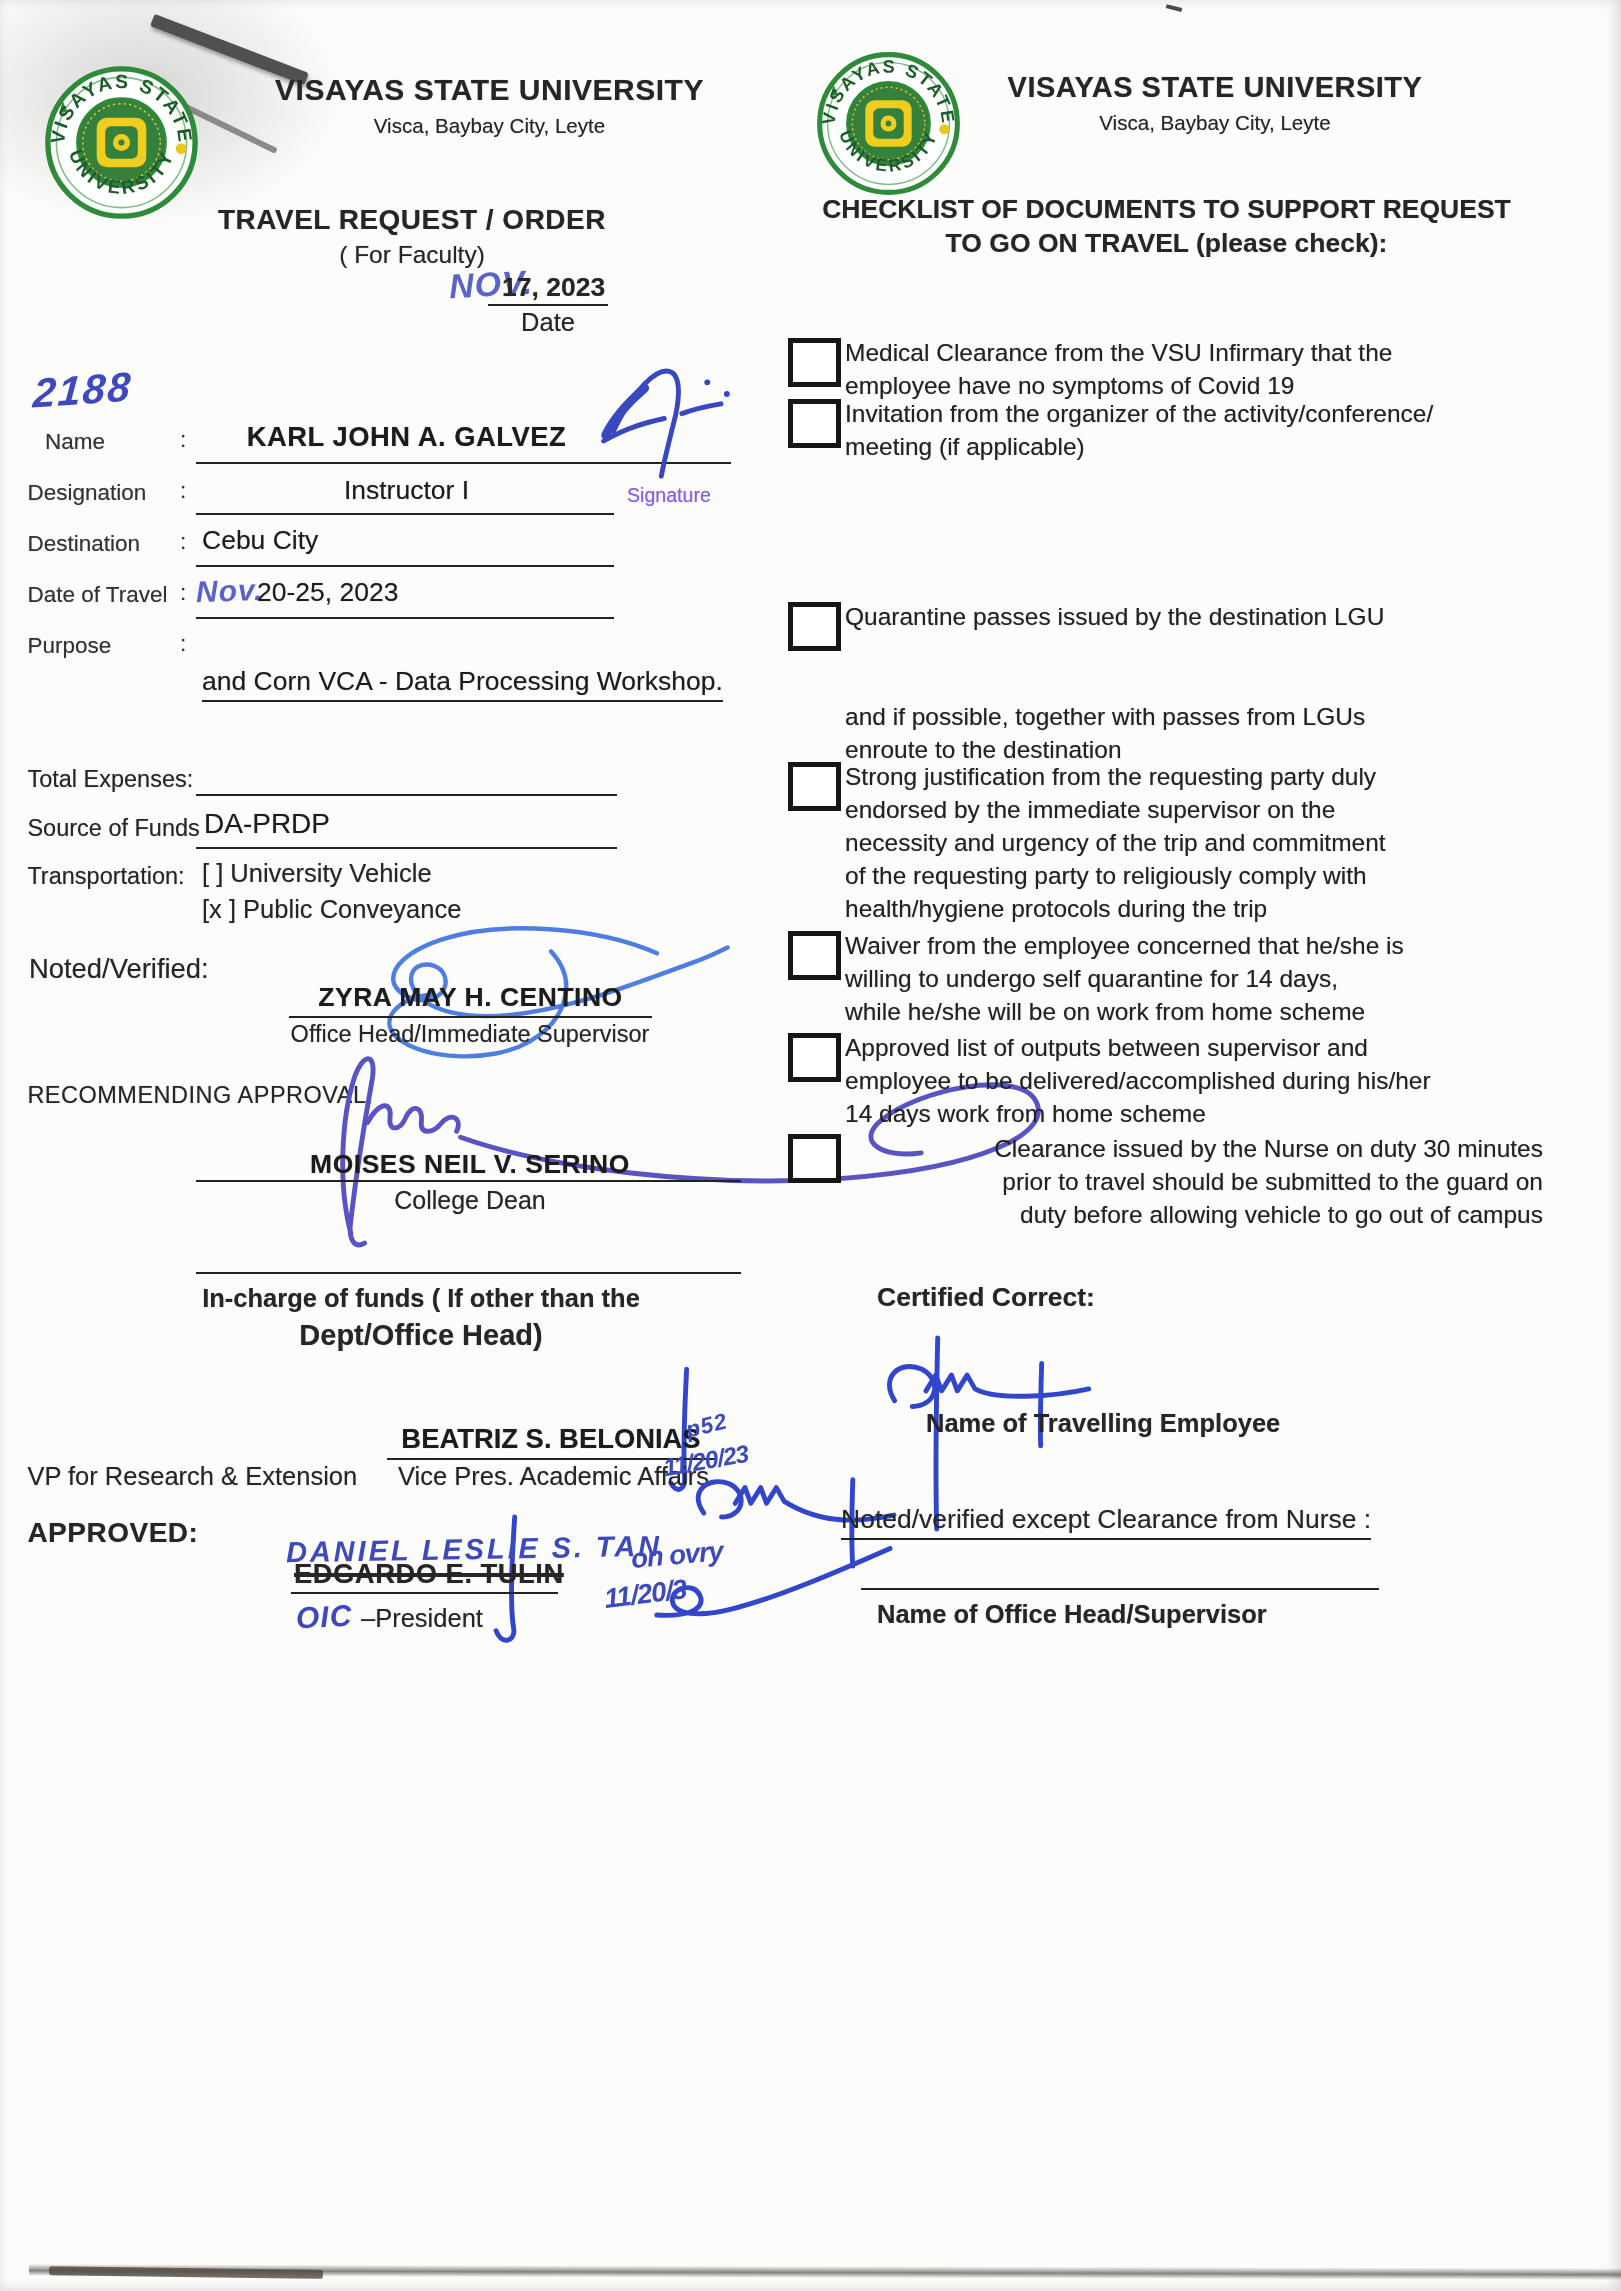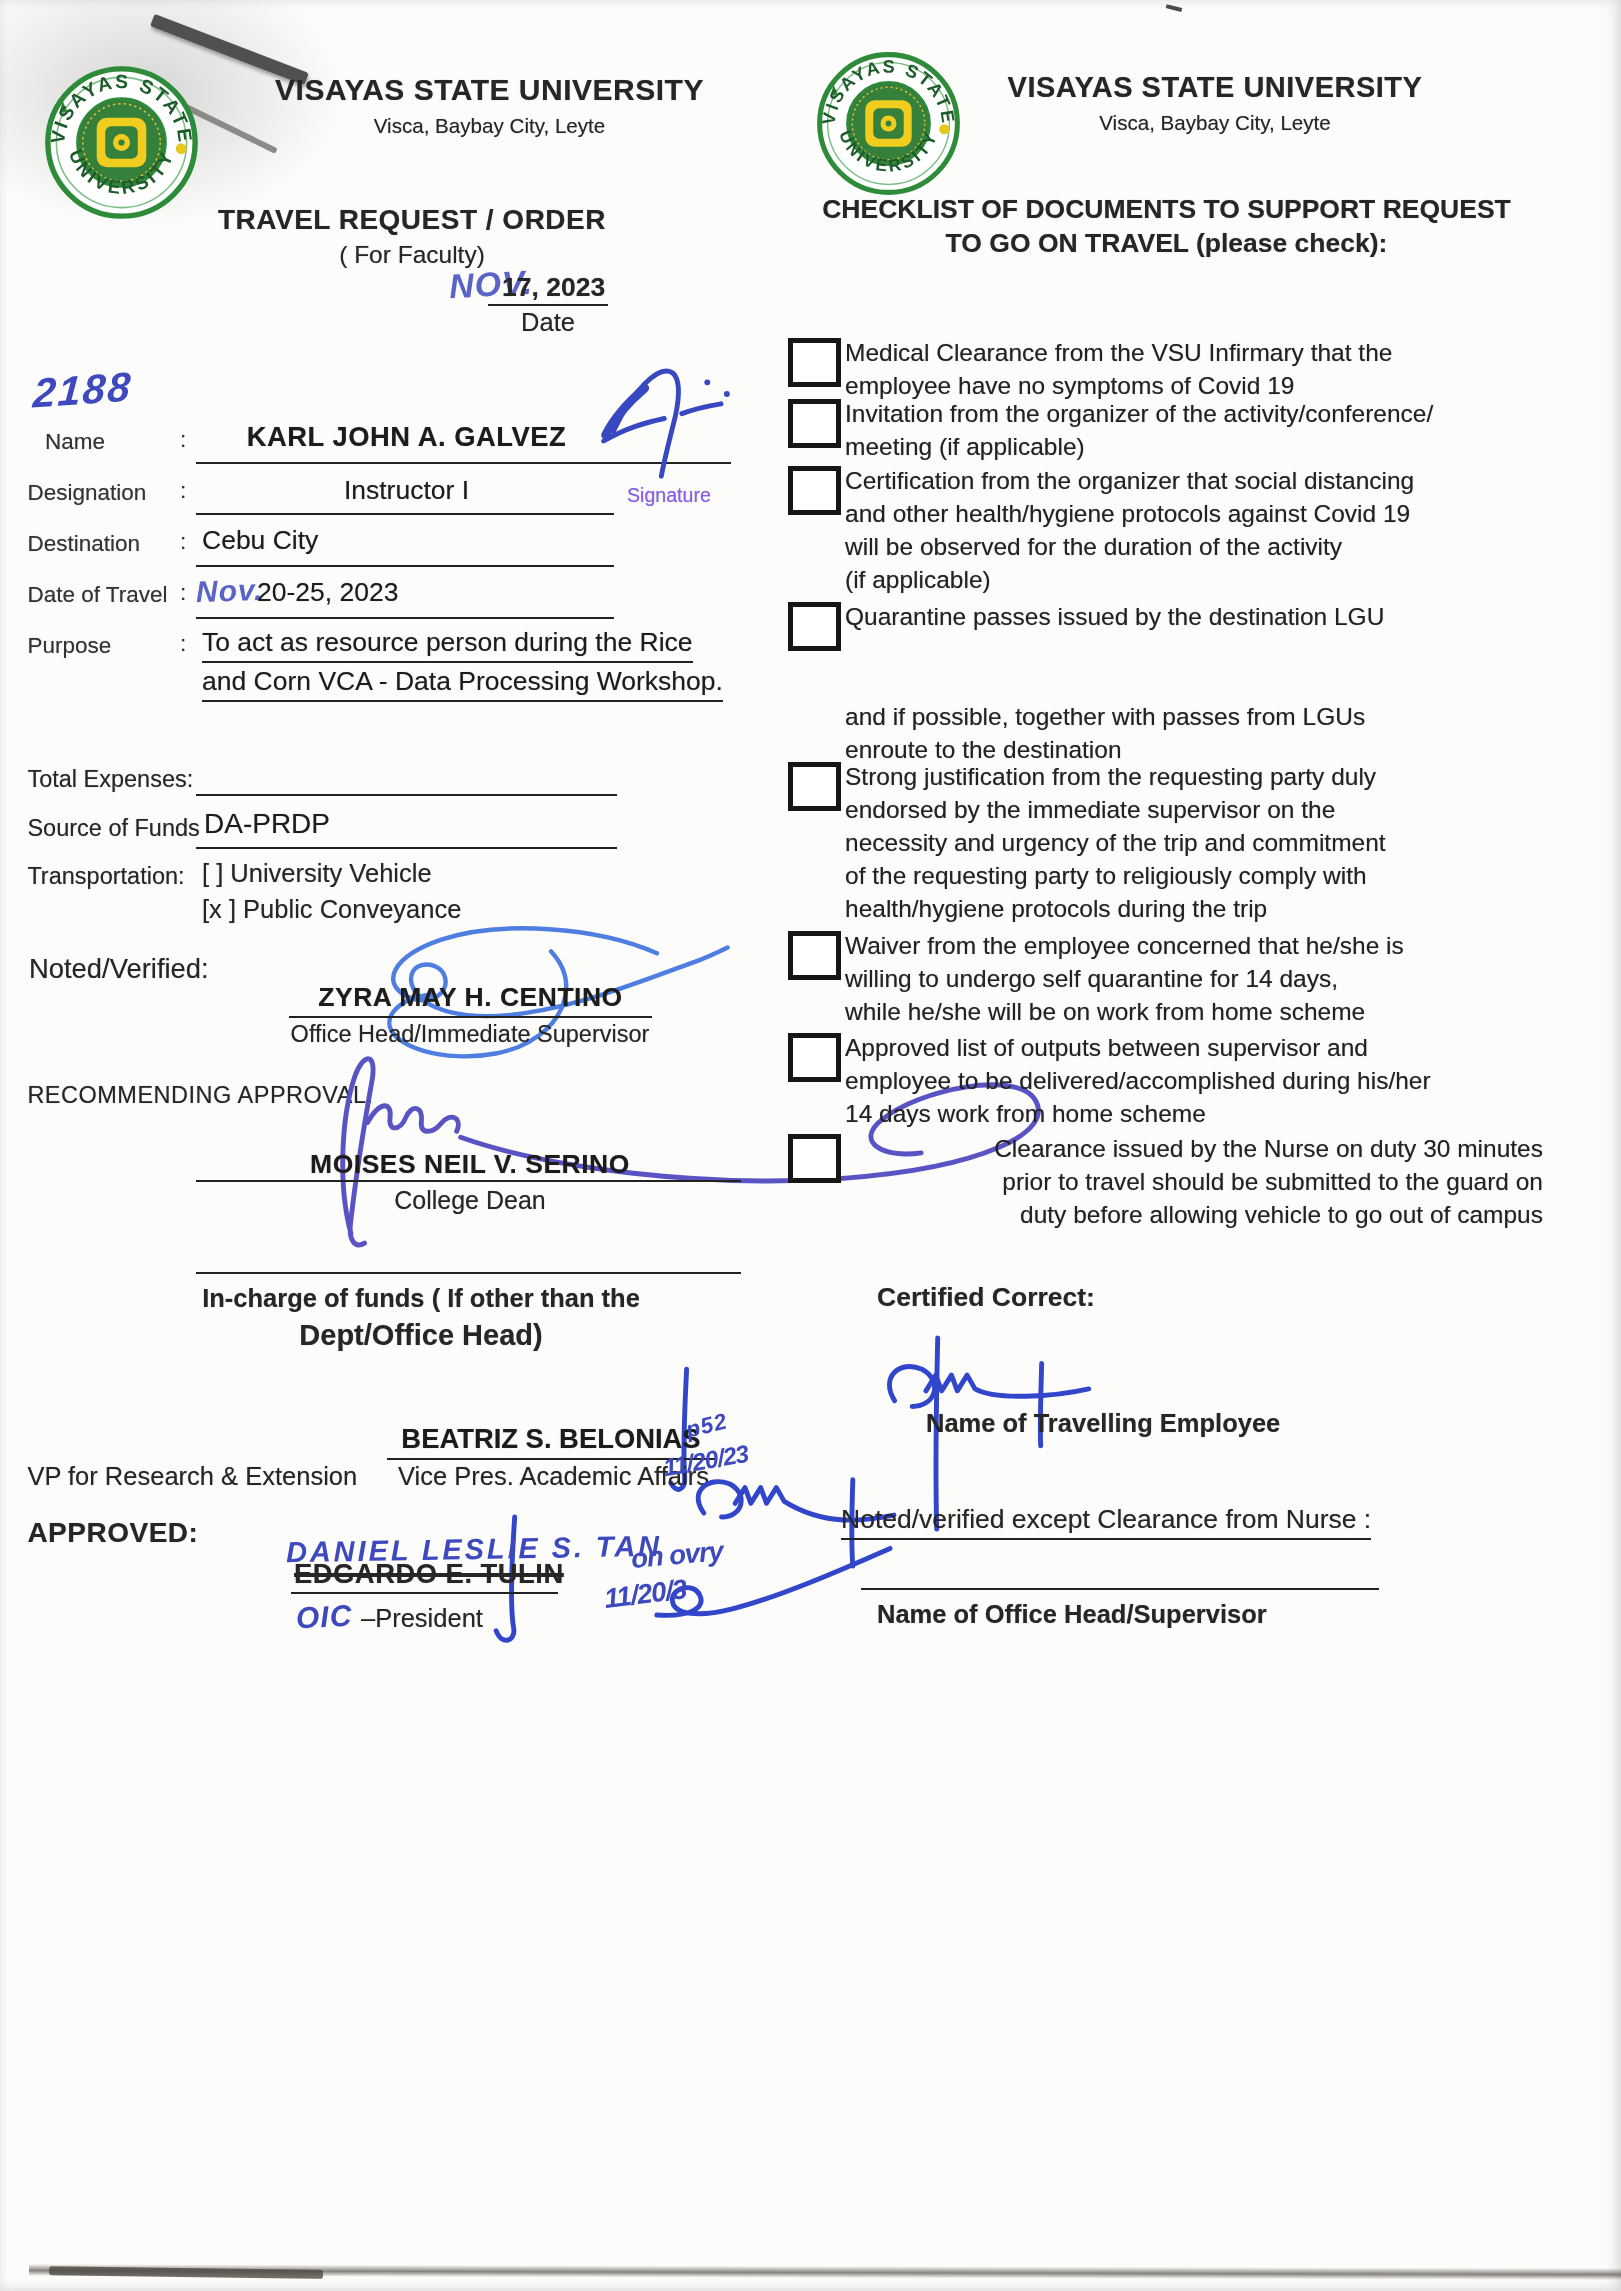--- a/index.html
+++ b/index.html
@@ -91,21 +91,20 @@
   <div class="abs rule" style="left:196px;top:565px;width:418px;"></div>
 
   <div class="abs lbl scan" style="left:27.4px;top:582px;">Date of Travel</div>
   <div class="abs lbl scan" style="left:180px;top:580px;">:</div>
   <div class="abs hw hw-lt" style="left:196px;top:574px;font-size:30px;transform:rotate(-2deg);">Nov.</div>
   <div class="abs val scan" style="left:257px;top:577px;">20-25, 2023</div>
   <div class="abs rule" style="left:196px;top:617px;width:418px;"></div>
 
   <div class="abs lbl scan" style="left:27.4px;top:633px;">Purpose</div>
   <div class="abs lbl scan" style="left:180px;top:631px;">:</div>
-  <div class="abs val scan uline" style="left:202px;top:627px;">To act as resource person during the Rice</div>
   <div class="abs val scan uline" style="left:202px;top:666px;">and Corn VCA - Data Processing Workshop.</div>
 
   <div class="abs scan" style="left:27.4px;top:766px;font-size:23.5px;">Total Expenses:</div>
   <div class="abs rule" style="left:196px;top:794px;width:421px;"></div>
   <div class="abs scan" style="left:27.4px;top:815px;font-size:23.5px;">Source of Funds</div>
   <div class="abs val scan" style="left:204px;top:808px;font-size:28px;">DA-PRDP</div>
   <div class="abs rule" style="left:196px;top:847px;width:421px;"></div>
   <div class="abs scan" style="left:27.4px;top:863px;font-size:23.5px;">Transportation:</div>
   <div class="abs scan" style="left:202px;top:859px;font-size:25.5px;">[  ] University Vehicle</div>
   <div class="abs scan" style="left:202px;top:895px;font-size:25.5px;">[x ] Public Conveyance</div>
@@ -193,27 +192,20 @@
   <div class="chk-item" style="top:336px;">
     <span class="chk-box"></span>
     <div class="chk-text scan">Medical Clearance from the VSU Infirmary that the
 employee have no symptoms of Covid 19</div>
   </div>
   <div class="chk-item" style="top:397px;">
     <span class="chk-box"></span>
     <div class="chk-text scan">Invitation from the organizer of the activity/conference/
 meeting (if applicable)</div>
   </div>
-  <div class="chk-item" style="top:464px;">
-    <span class="chk-box"></span>
-    <div class="chk-text scan">Certification from the organizer that social distancing
-and other health/hygiene protocols against Covid 19
-will be observed for the duration of the activity
- (if applicable)</div>
-  </div>
   <div class="chk-item" style="top:600px;">
     <span class="chk-box"></span>
     <div class="chk-text scan">Quarantine passes issued by the destination LGU</div>
   </div>
   <div class="chk-item" style="top:700px;">
     <div class="chk-text scan">and if possible, together with passes from LGUs
 enroute to the destination</div>
   </div>
   <div class="chk-item" style="top:760px;">
     <span class="chk-box"></span>

